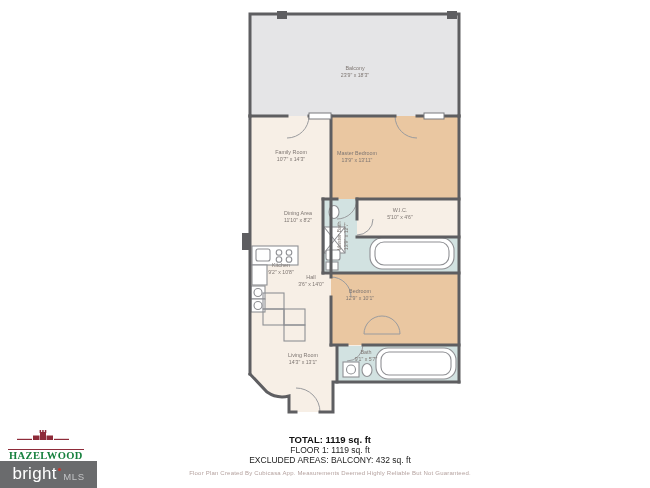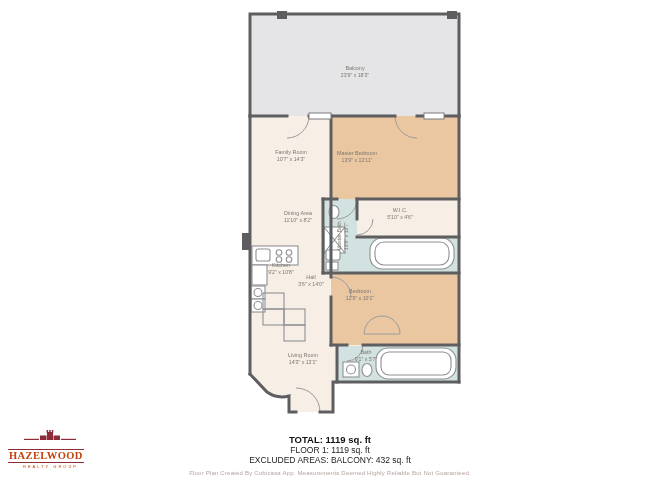--- a/index.html
+++ b/index.html
@@ -7,21 +7,21 @@
         font-family:"Liberation Sans", sans-serif;}
   svg text{font-family:"Liberation Sans", sans-serif;fill:#7e7672;}
   .room-name{font-size:5.4px;}
   .room-dims{font-size:5.2px;}
   
   .summary{position:absolute;left:0;top:435px;width:660px;text-align:center;color:#222;}
   .summary .total{font-size:9.5px;font-weight:bold;color:#111;line-height:1.15;}
   .summary .line{font-size:8.5px;line-height:1.15;color:#222;}
   .summary .disclaimer{font-size:6px;color:#b4a19e;margin-top:5px;letter-spacing:0.2px;}
   
-  .hazelwood{position:absolute;left:8px;top:427px;width:70px;text-align:right;color:#c2410c;}
+  .hazelwood{position:absolute;left:8px;top:427px;width:70px;text-align:center;color:#15803d;}
   .hz-title{display:inline-block;font-family:"Liberation Serif", serif;font-weight:bold;
             font-size:10.5px;letter-spacing:0.4px;border-top:1px solid #8e2b39;
             border-bottom:1px solid #8e2b39;padding:0.5px 1px;line-height:1.1;}
   .hz-sub{font-size:4px;letter-spacing:2px;margin-top:1px;}
   
   .brightmls{position:absolute;left:0;top:461px;width:97px;height:27px;background:#6a6b6d;
              display:flex;align-items:center;justify-content:center;}
   .bright{color:#ffffff;font-size:17px;line-height:1;letter-spacing:0.3px;position:relative;top:-1px;}
   .dot{width:3.5px;height:3.5px;background:#c9362e;border-radius:50%;margin:-10px 2px 0 1px;}
   .mls{color:#c3c4c6;font-size:9.5px;letter-spacing:0.6px;margin-top:4px;}
@@ -179,14 +179,19 @@
         <rect x="39" y="8.8" width="15" height="1.2"></rect>
       </g>
     </svg>
     <div>
       <span class="hz-title">HAZELWOOD</span>
     </div>
     <div class="hz-sub">REALTY GROUP</div>
   </div>
 
   
+  <div class="brightmls">
+    <span class="bright">bright</span>
+    <span class="dot"></span>
+    <span class="mls">MLS</span>
+  </div>
 
 </div>
 
 </body></html>

